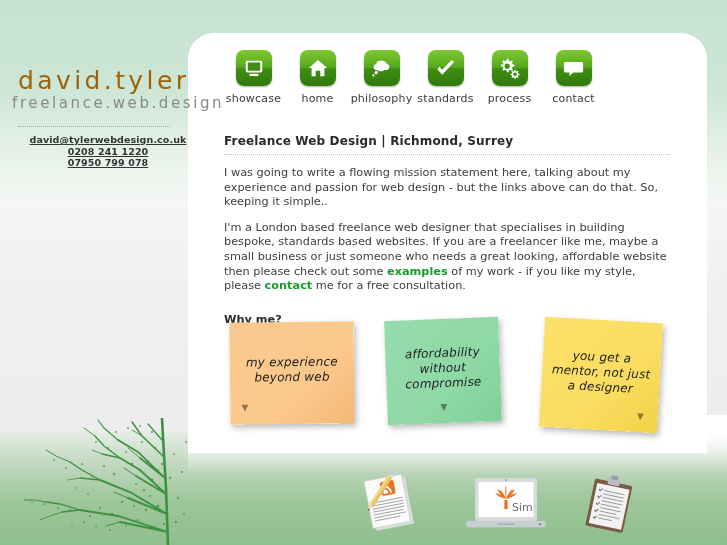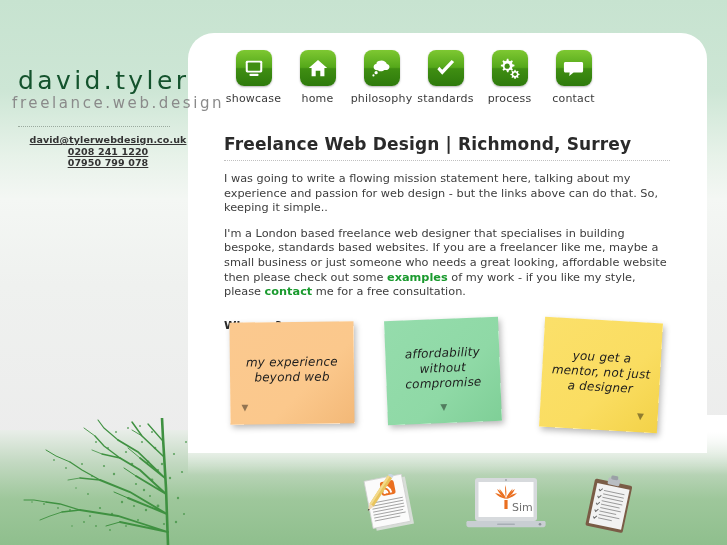--- a/index.html
+++ b/index.html
@@ -39,21 +39,21 @@
     overflow: hidden;
   }
 
   
   .sidebar {
     position: absolute; left: 0; top: 0; width: 188px; height: 190px;
   }
   .logo-main {
     position: absolute; left: 18px; top: 66px;
     font-family: "DejaVu Sans", "Liberation Sans", sans-serif;
-    font-size: 25px; letter-spacing: 3.4px; color: #14532d; font-weight: 400;
+    font-size: 25px; letter-spacing: 3.4px; color: #a16207; font-weight: 400;
     white-space: nowrap;
   }
   .logo-sub {
     position: absolute; left: 12px; top: 94px;
     font-size: 15px; letter-spacing: 2.6px; color: #8a8a8a; white-space: nowrap;
   }
   .side-divider {
     position: absolute; left: 18px; top: 126px; width: 152px; height: 1px;
     border-top: 1px dotted #9aaa9e;
   }
@@ -96,21 +96,21 @@
   .nav-icon svg { display: block; }
   .nav-label {
     margin-top: 6px; font-size: 11px; color: #3a3a3a; white-space: nowrap;
     letter-spacing: 0.2px;
   }
   .nav-item:nth-child(7) { width: 78px; }
 
   
   .content { position: absolute; left: 224px; top: 134px; width: 446px; }
   .page-title {
-    font-size: 17px; font-weight: 700; color: #2a2a2a; letter-spacing: 0.15px;
+    font-size: 12px; font-weight: 700; color: #2a2a2a; letter-spacing: 0.15px;
   }
   .title-rule {
     margin-top: 6px; height: 1px; border-top: 1px dotted #c0c0c0; width: 446px;
   }
   .para {
     margin-top: 11px; font-size: 11.3px; line-height: 14.6px; color: #3d3d3d;
   }
   .para a, .inline-link {
     color: #1a9a2e; font-weight: 700; text-decoration: none;
   }

